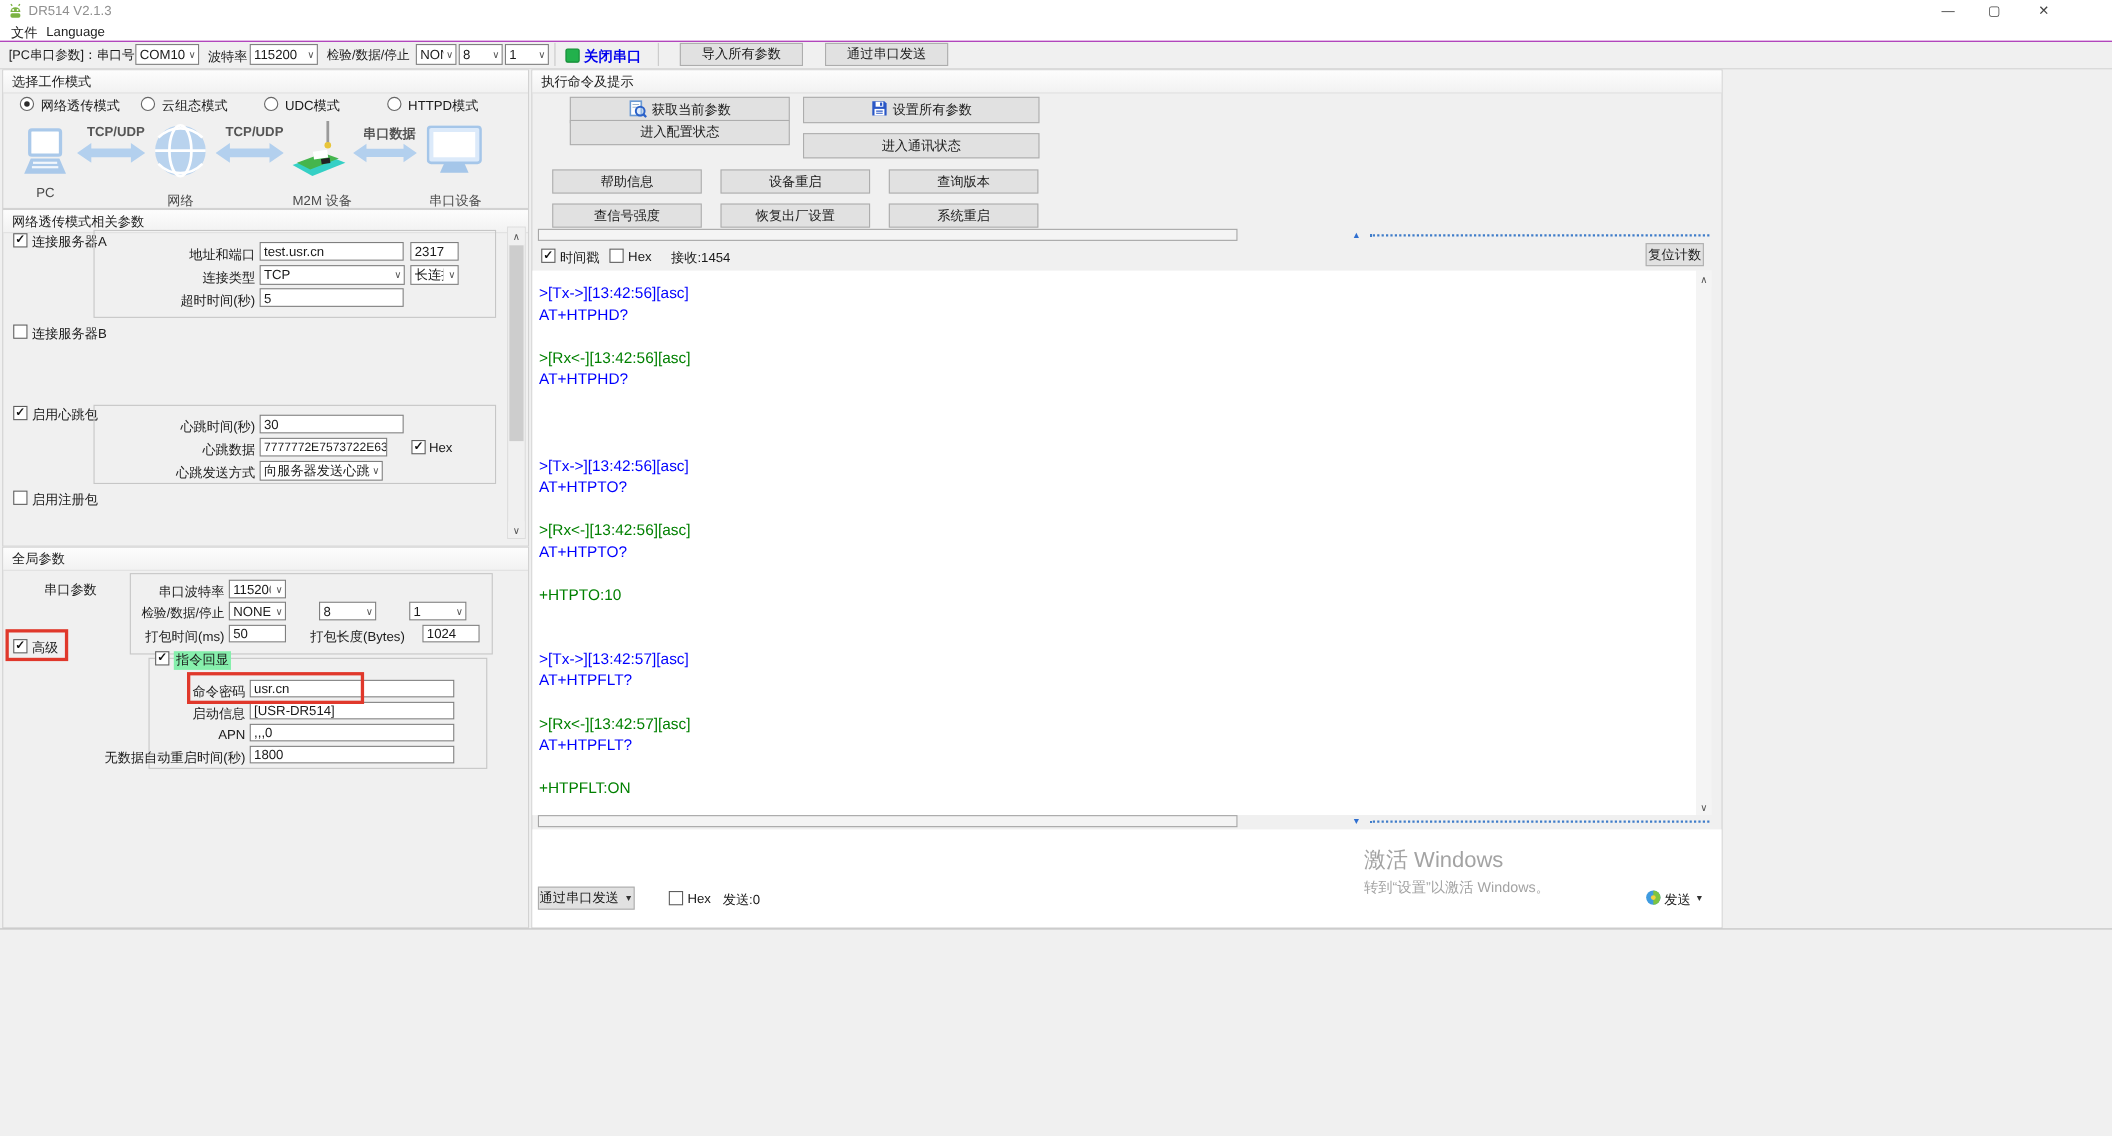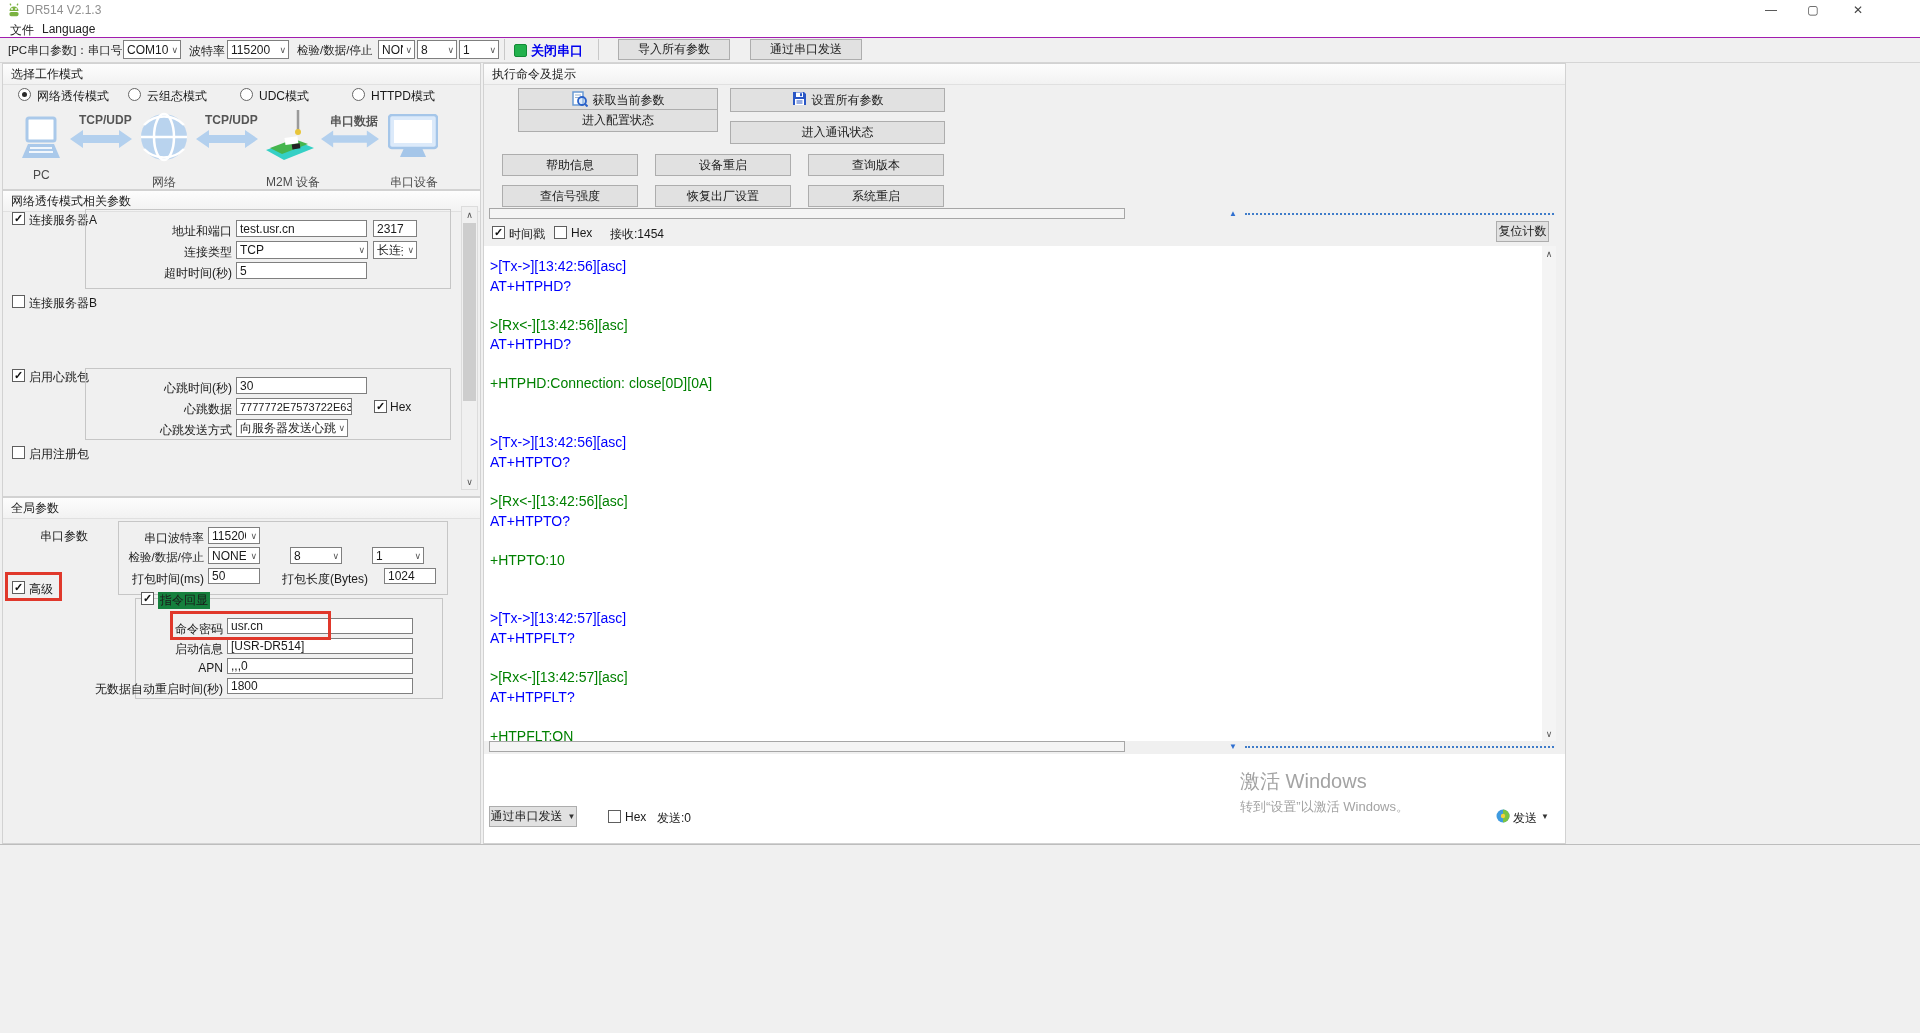--- a/index.html
+++ b/index.html
@@ -280,21 +280,21 @@
   <span class="rlab" style="left:280px;top:571px;width:88px">打包长度(Bytes)</span>
   <div class="inp" style="left:384px;top:568px;width:52px;height:16px">
       <span>1024</span>
     </div>
 
   <span class="cb on" style="left:12px;top:581px"></span>
   <span class="lbl" style="left:29px;top:581px">高级</span>
 
   <div class="fbox" style="left:135px;top:598px;width:308px;height:101px"></div>
   <span class="cb on" style="left:141px;top:592px;background:#fff"></span>
-  <span class="lbl" style="left:158px;top:592px;background:#15803d;padding:0 2px">指令回显</span>
+  <span class="lbl" style="left:158px;top:592px;background:#86efac;padding:0 2px">指令回显</span>
   <span class="rlab" style="left:140px;top:621px;width:83px">命令密码</span>
   <div class="inp" style="left:227px;top:618px;width:186px;height:16px">
       <span>usr.cn</span>
     </div>
   <span class="rlab" style="left:140px;top:641px;width:83px">启动信息</span>
   <div class="inp" style="left:227px;top:638px;width:186px;height:16px">
       <span>[USR-DR514]</span>
     </div>
   <span class="rlab" style="left:140px;top:661px;width:83px">APN</span>
   <div class="inp" style="left:227px;top:658px;width:186px;height:16px">
@@ -374,21 +374,20 @@
     </div>
 
   <div class="logarea" style="left:484px;top:246px;width:1058px;height:495px">
     <div id="log-lines" style="padding-top:12px">
         <div class="log-line tx">&gt;[Tx-&gt;][13:42:56][asc]</div>
         <div class="log-line tx">AT+HTPHD?</div>
         <div class="log-line blank">&nbsp;</div>
         <div class="log-line rx">&gt;[Rx&lt;-][13:42:56][asc]</div>
         <div class="log-line tx">AT+HTPHD?</div>
         <div class="log-line blank">&nbsp;</div>
-        <div class="log-line rx">+HTPHD:Connection: close[0D][0A]</div>
         <div class="log-line blank">&nbsp;</div>
         <div class="log-line blank">&nbsp;</div>
         <div class="log-line tx">&gt;[Tx-&gt;][13:42:56][asc]</div>
         <div class="log-line tx">AT+HTPTO?</div>
         <div class="log-line blank">&nbsp;</div>
         <div class="log-line rx">&gt;[Rx&lt;-][13:42:56][asc]</div>
         <div class="log-line tx">AT+HTPTO?</div>
         <div class="log-line blank">&nbsp;</div>
         <div class="log-line rx">+HTPTO:10</div>
         <div class="log-line blank">&nbsp;</div>

